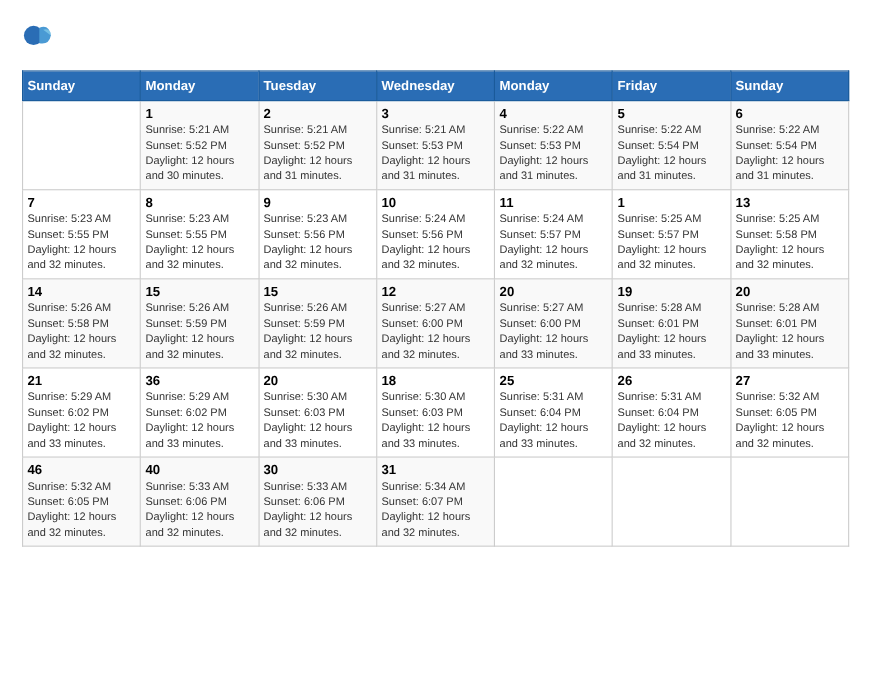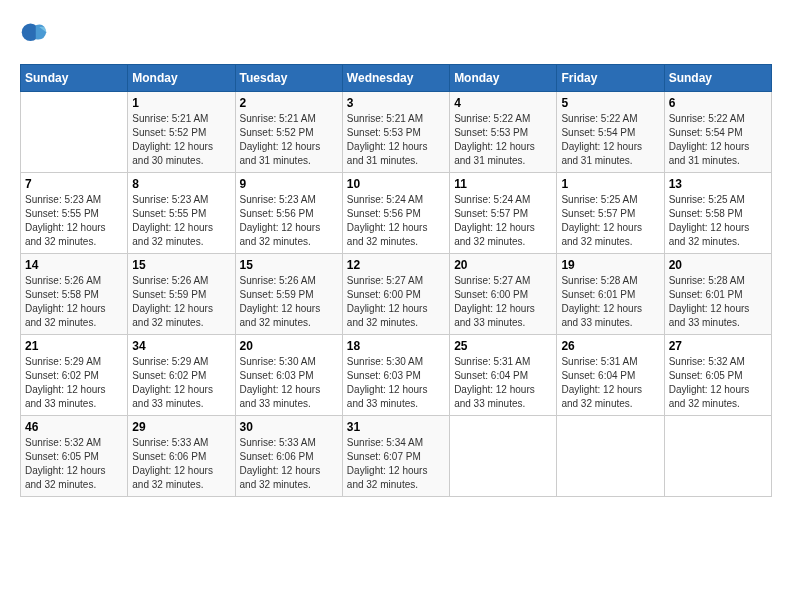--- a/index.html
+++ b/index.html
@@ -290,21 +290,21 @@
       <tr>
         <td>
         <span class="day-num">21</span>
         <div class="day-info">
           Sunrise: 5:29 AM<br>
           Sunset: 6:02 PM<br>
           Daylight: 12 hours and 33 minutes.
         </div>
       </td>
         <td>
-        <span class="day-num">34</span>
+        <span class="day-num">36</span>
         <div class="day-info">
           Sunrise: 5:29 AM<br>
           Sunset: 6:02 PM<br>
           Daylight: 12 hours and 33 minutes.
         </div>
       </td>
         <td>
         <span class="day-num">20</span>
         <div class="day-info">
           Sunrise: 5:30 AM<br>
@@ -348,21 +348,21 @@
       <tr>
         <td>
         <span class="day-num">46</span>
         <div class="day-info">
           Sunrise: 5:32 AM<br>
           Sunset: 6:05 PM<br>
           Daylight: 12 hours and 32 minutes.
         </div>
       </td>
         <td>
-        <span class="day-num">29</span>
+        <span class="day-num">40</span>
         <div class="day-info">
           Sunrise: 5:33 AM<br>
           Sunset: 6:06 PM<br>
           Daylight: 12 hours and 32 minutes.
         </div>
       </td>
         <td>
         <span class="day-num">30</span>
         <div class="day-info">
           Sunrise: 5:33 AM<br>

